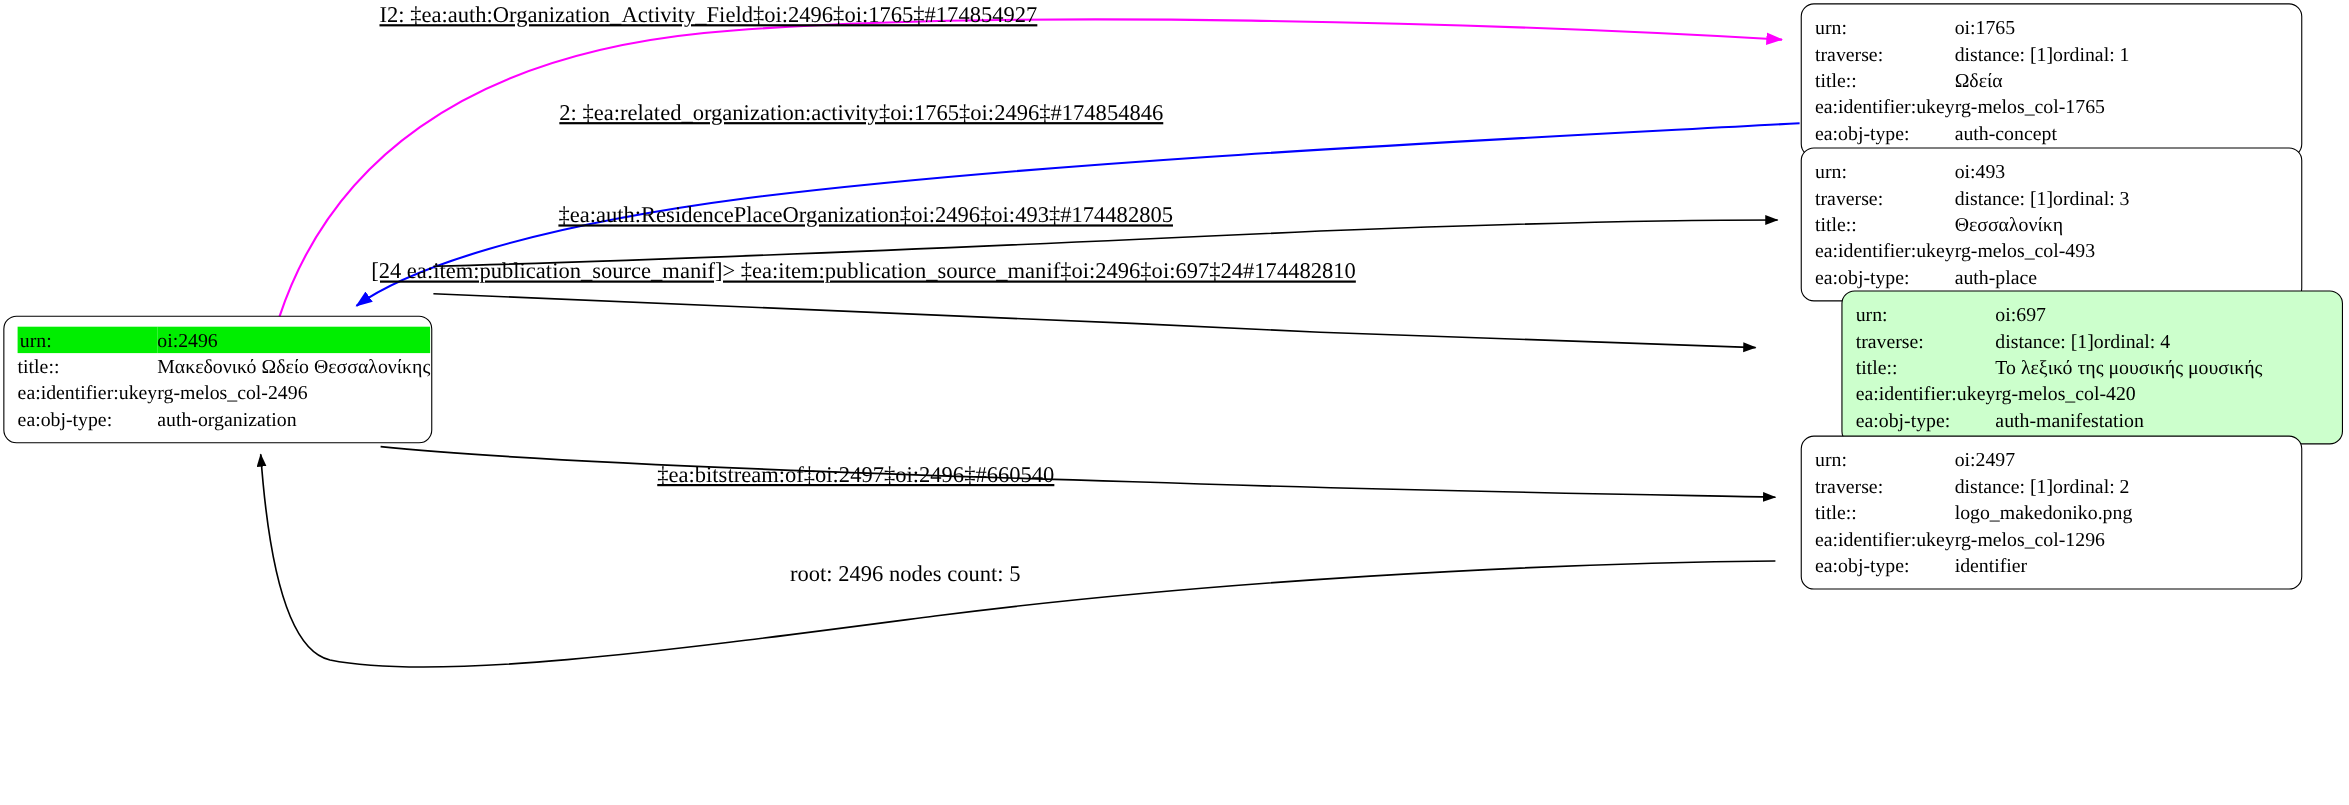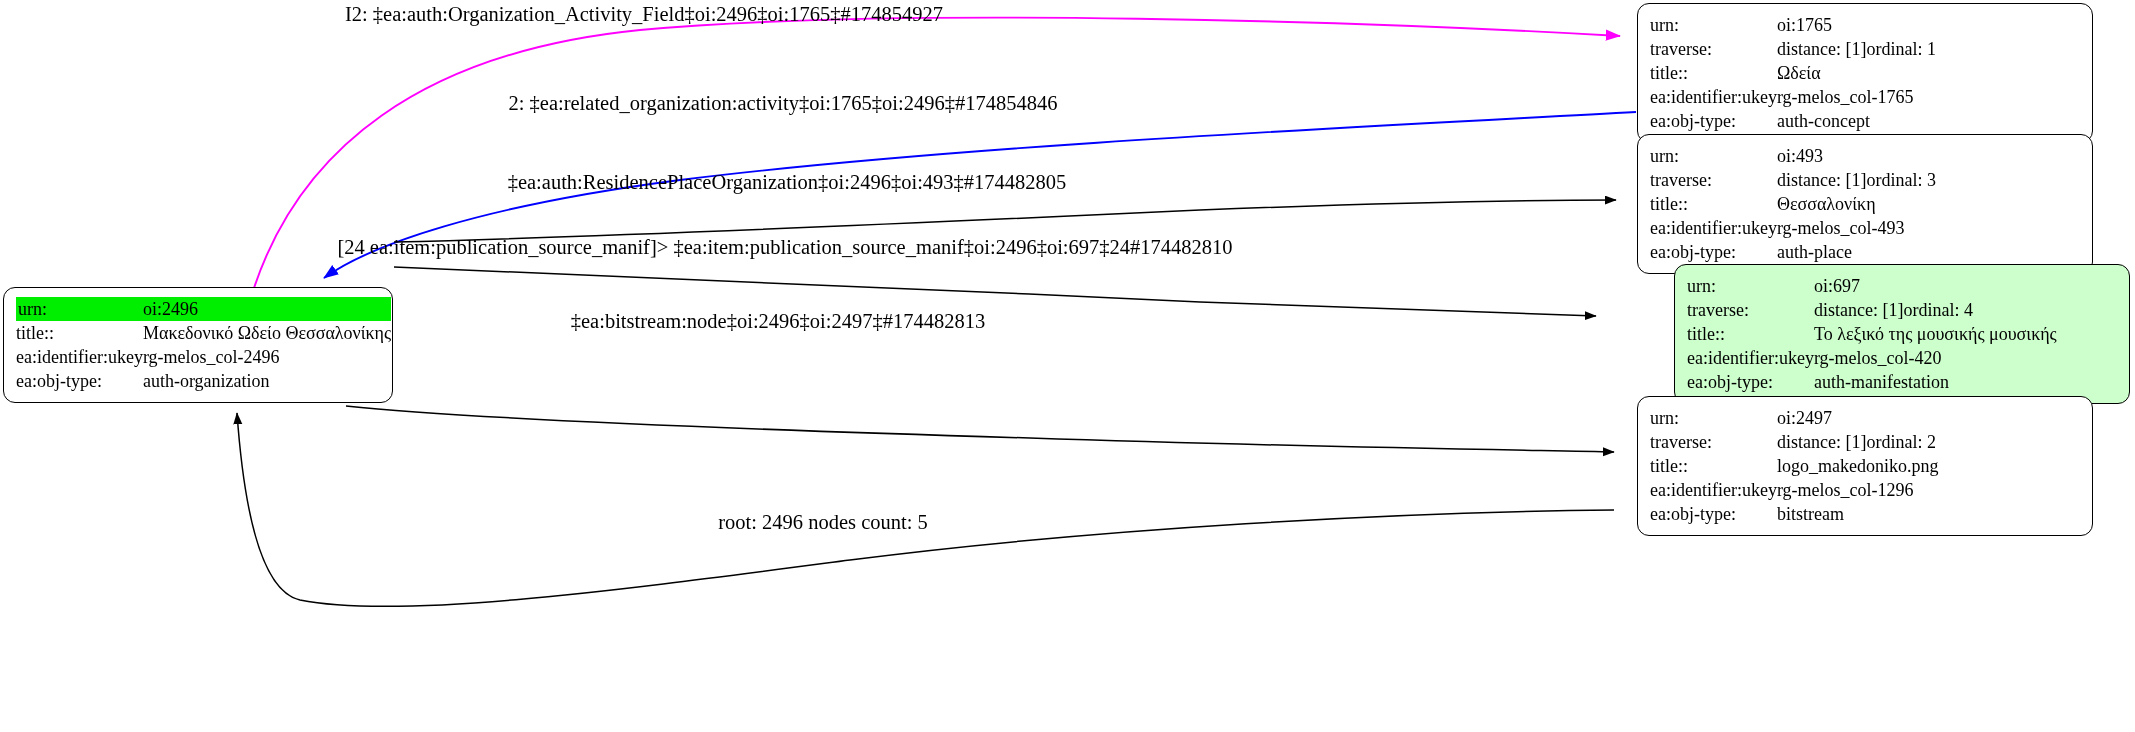--- a/index.html
+++ b/index.html
@@ -62,20 +62,21 @@
   .ordinal {
     display: inline-block;
   }
   .edge-label {
     position: absolute;
     font-size: 20.5px;
     color: #000000;
     white-space: nowrap;
     transform: translateX(-50%);
     line-height: 1.1;
+    text-decoration: underline;
   }
   .root-label {
     position: absolute;
     font-size: 20.5px;
     color: #000000;
     white-space: nowrap;
     transform: translateX(-50%);
   }
 </style>
 </head>
@@ -235,32 +236,32 @@
       <tr>
         <td class="key">title::</td>
         <td class="val">logo_makedoniko.png</td>
       </tr>
       <tr>
         <td class="key">ea:identifier:ukey</td>
         <td class="val">rg-melos_col-1296</td>
       </tr>
       <tr>
         <td class="key">ea:obj-type:</td>
-        <td class="val">bitstream</td>
+        <td class="val">identifier</td>
       </tr>
     </tbody>
       </table>
   </div>
 
   <div class="edge-label" style="left:644px; top:3px;">I2: ‡ea:auth:Organization_Activity_Field‡oi:2496‡oi:1765‡#174854927</div>
 
   <div class="edge-label" style="left:783px; top:92px;">2: ‡ea:related_organization:activity‡oi:1765‡oi:2496‡#174854846</div>
 
-  <div class="edge-label" style="left:787px; top:171px;">‡ea:auth:ResidencePlaceOrganization‡oi:2496‡oi:493‡#174482805</div>
+  <div class="edge-label" style="left:787px; top:185px;">‡ea:auth:ResidencePlaceOrganization‡oi:2496‡oi:493‡#174482805</div>
 
   <div class="edge-label" style="left:785px; top:236px;">[24 ea:item:publication_source_manif]&gt; ‡ea:item:publication_source_manif‡oi:2496‡oi:697‡24#174482810</div>
 
-  <div class="edge-label" style="left:778px; top:310px;">‡ea:bitstream:node‡oi:2496‡oi:2497‡#174482813</div>
-
+
+  <div class="edge-label" style="left:778px; top:421px;">‡ea:bitstream:of‡oi:2497‡oi:2496‡#660540</div>
 
   <div class="root-label" style="left:823px; top:511px;">root: 2496 nodes count: 5</div>
 
 </div>
 
 </body></html>

